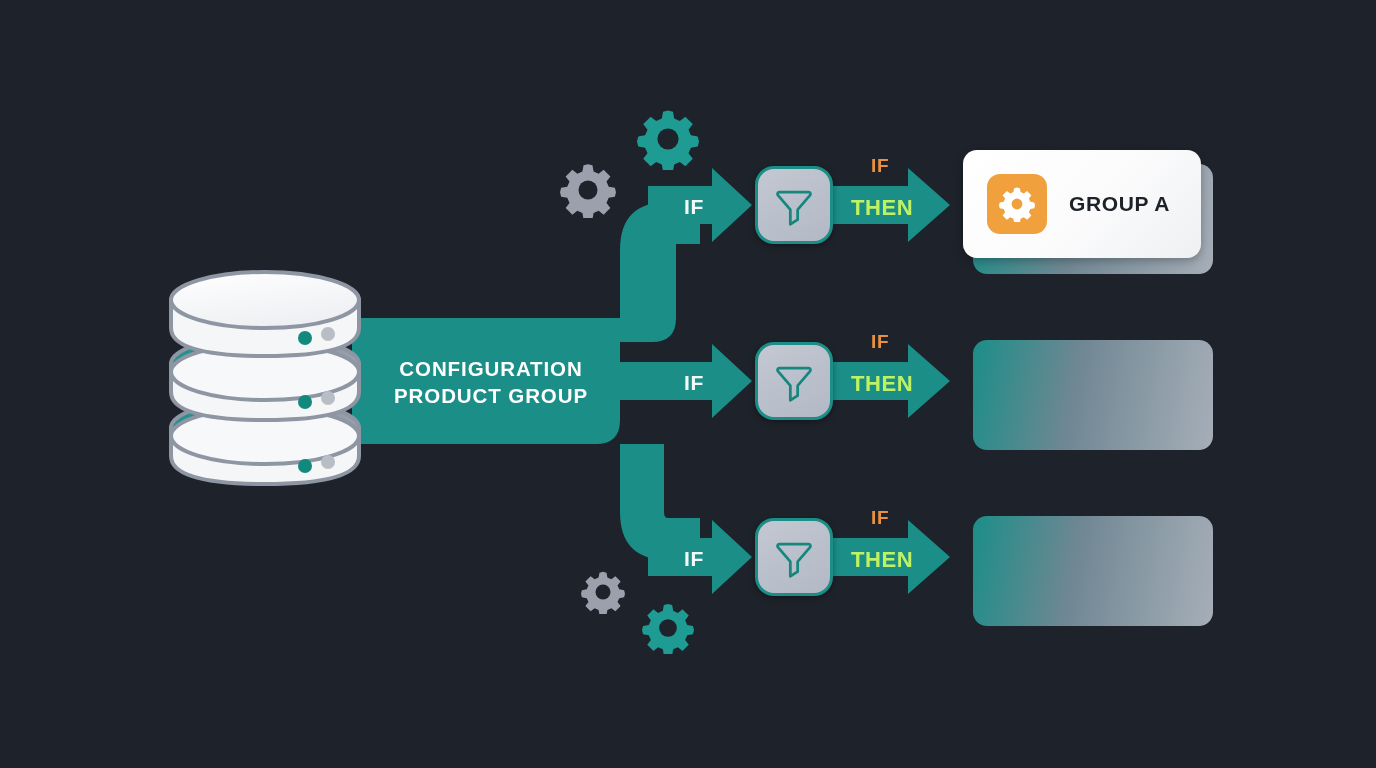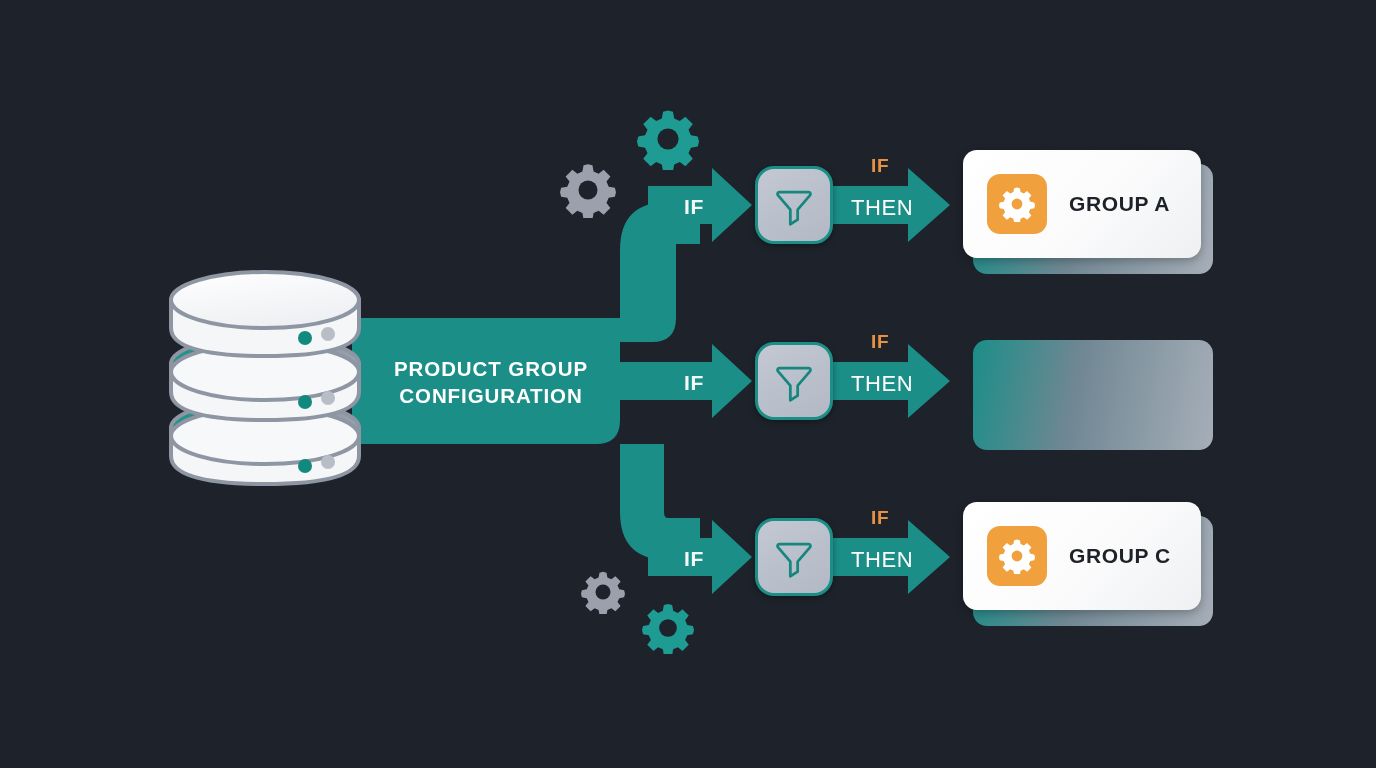--- a/index.html
+++ b/index.html
@@ -28,23 +28,23 @@
   .if-white {
     position: absolute;
     color: #f2fbfa;
     font-size: 21px;
     font-weight: 700;
     letter-spacing: 0.6px;
     line-height: 1;
   }
   .then-white {
     position: absolute;
-    color: #ffffff;
+    color: #bef264;
     font-size: 22px;
-    font-weight: 400;
+    font-weight: 700;
     letter-spacing: 0.6px;
     line-height: 1;
     text-align: center;
   }
   .if-orange {
     position: absolute;
     color: #e8913f;
     font-size: 19px;
     font-weight: 700;
     letter-spacing: 0.6px;
@@ -245,22 +245,22 @@
       <g>
         <path d="M6 32 L6 60 Q6 88 100 88 Q194 88 194 60 L194 32 Z" fill="#f4f6f8" stroke="#8d96a2" stroke-width="4"></path>
         <ellipse cx="100" cy="32" rx="94" ry="28" fill="url(#diskTopGrad)" stroke="#8d96a2" stroke-width="4"></ellipse>
         <circle cx="140" cy="70" r="7" fill="#11897f"></circle>
         <circle cx="163" cy="66" r="7" fill="#b9bec6"></circle>
       </g>
     </svg>
   </div>
 
   <div class="slab-title">
+    <span>CONFIGURATION</span>
     <span>PRODUCT GROUP</span>
-    <span>CONFIGURATION</span>
   </div>
 
   <div class="deco-gear" style="left:637px;top:108px;">
     <svg width="62" height="62" viewBox="0 0 100 100">
         <path fill="#1e9b92" d="M50 4l8 2 2 11 9 4 9-7 6 6 6 6-7 9 4 9 11 2 2 8-2 8-11 2-4 9 7 9-6 6-6 6-9-7-9 4-2 11-8 2-8-2-2-11-9-4-9 7-6-6-6-6 7-9-4-9-11-2-2-8 2-8 11-2 4-9-7-9 6-6 6-6 9 7 9-4 2-11z"></path>
         <circle cx="50" cy="50" r="17" fill="#1e222a"></circle>
       </svg>
   </div>
   <div class="deco-gear" style="left:560px;top:162px;">
     <svg width="56" height="56" viewBox="0 0 100 100">
@@ -326,24 +326,15 @@
     <svg width="44" height="44" viewBox="0 0 48 48">
       <path d="M8 10 h32 a2 2 0 0 1 1.6 3.2 L28 29 v11 l-8 5 v-16 L6.4 13.2 A2 2 0 0 1 8 10 z" fill="none" stroke="#17867f" stroke-width="3" stroke-linejoin="round"></path>
     </svg>
   </div>
 
   <div class="if-orange" style="left:871px;top:508px;">IF</div>
   <div class="then-white" style="left:851px;top:549px;">THEN</div>
 
   <div class="group-card-wrap" style="left:963px;top:502px;">
     <div class="card-shadow"></div>
-    <div class="card-front">
-      <div class="card-icon" style="background:#f0a03c;">
-        <svg width="36" height="36" viewBox="0 0 100 100">
-            <path fill="#ffffff" d="M50 4l8 2 2 11 9 4 9-7 6 6 6 6-7 9 4 9 11 2 2 8-2 8-11 2-4 9 7 9-6 6-6 6-9-7-9 4-2 11-8 2-8-2-2-11-9-4-9 7-6-6-6-6 7-9-4-9-11-2-2-8 2-8 11-2 4-9-7-9 6-6 6-6 9 7 9-4 2-11z"></path>
-            <circle cx="50" cy="50" r="15" fill="#f0a03c"></circle>
-          </svg>
-      </div>
-      <div class="card-label">GROUP C</div>
-    </div>
   </div>
 
 </div>
 
 </body></html>

